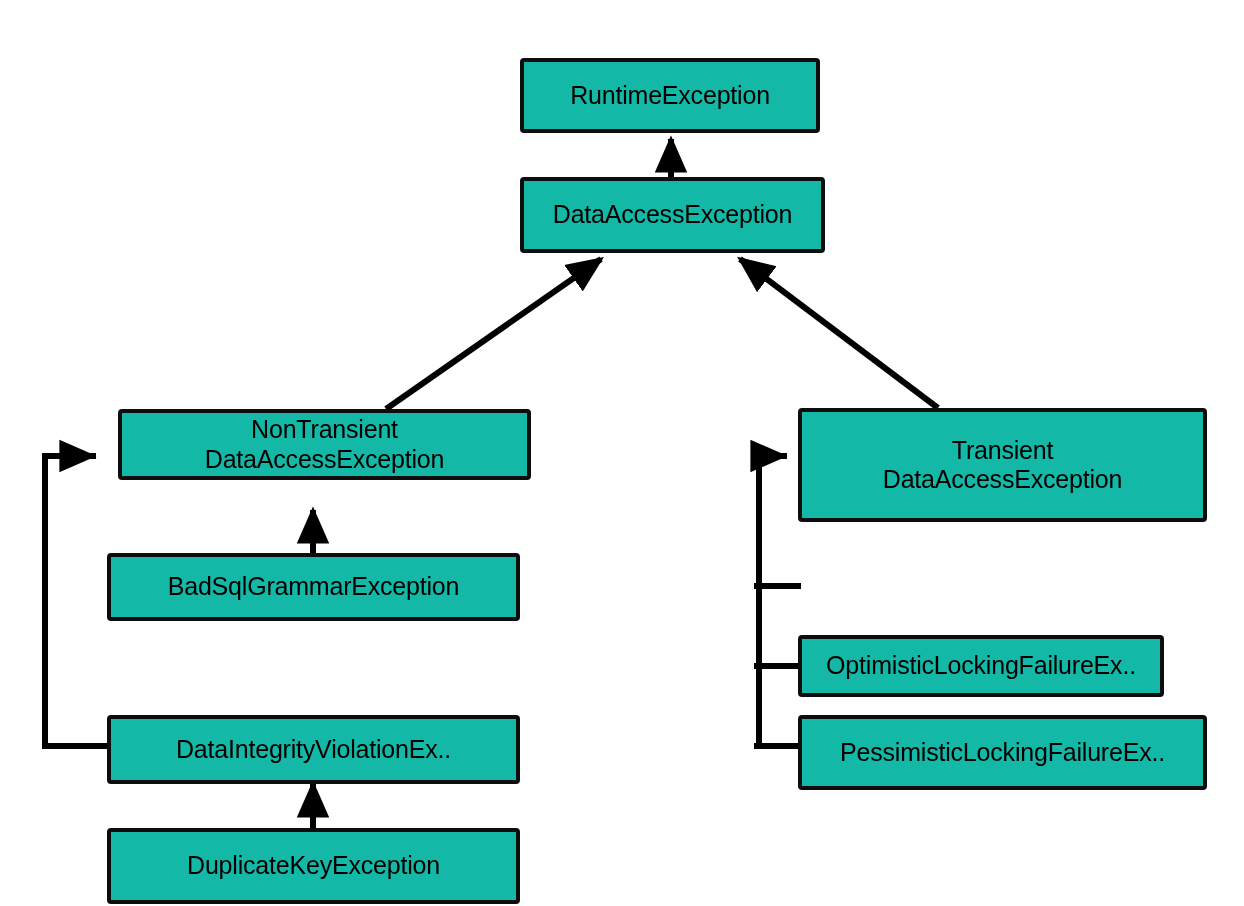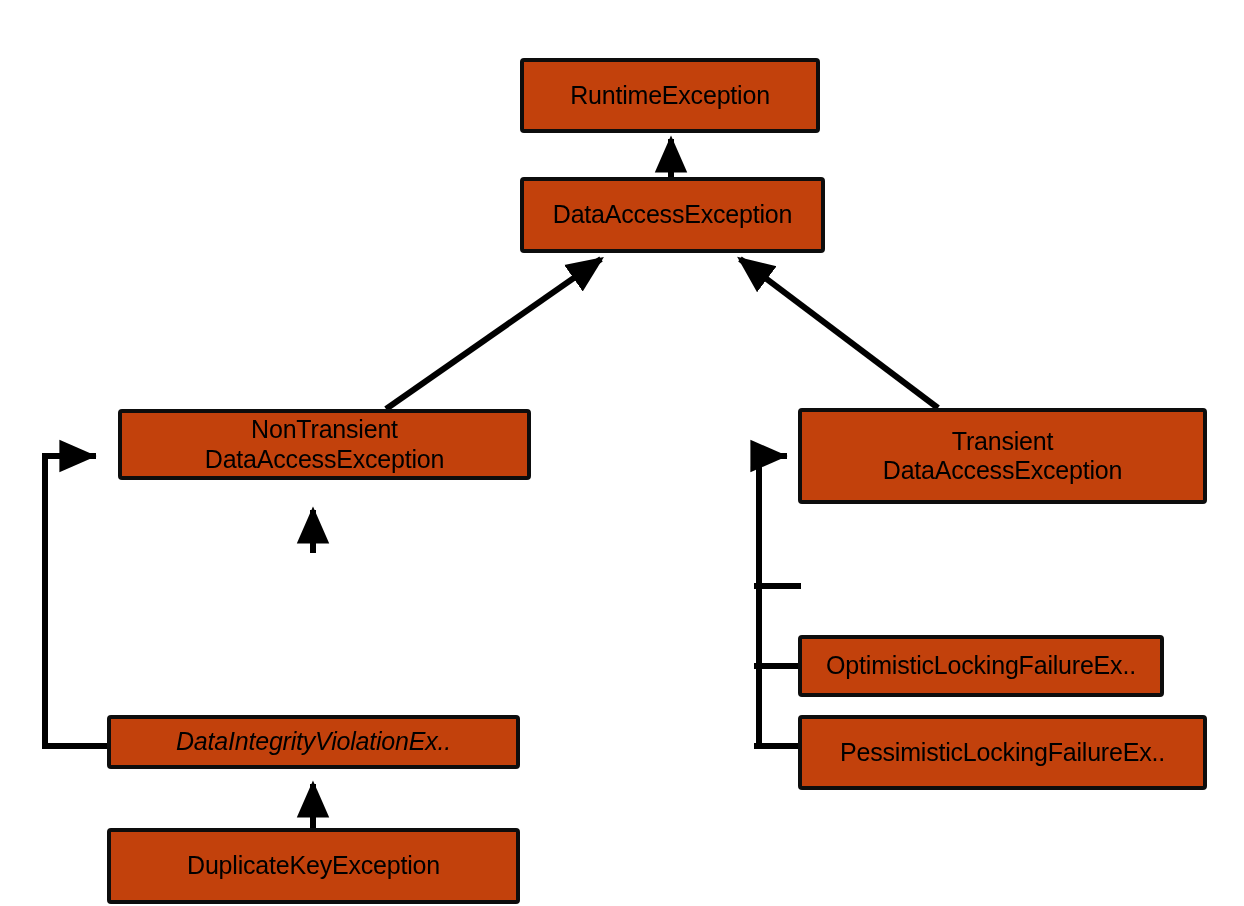--- a/index.html
+++ b/index.html
@@ -20,21 +20,21 @@
     position: absolute;
     left: 0;
     top: 0;
     width: 1244px;
     height: 906px;
     pointer-events: none;
   }
   .node {
     position: absolute;
     box-sizing: border-box;
-    background: #c2410c;
+    background: #14b8a6;
     border: 4px solid #0d0d0d;
     border-radius: 4px;
     display: flex;
     align-items: center;
     justify-content: center;
     text-align: center;
     color: #000000;
     font-size: 25px;
     line-height: 1.18;
     letter-spacing: -0.2px;
@@ -83,30 +83,33 @@
 
   <div class="node" style="left:520px; top:177px; width:305px; height:76px;">
     <span class="node-label">DataAccessException</span>
   </div>
 
   <div class="node" style="left:118px; top:409px; width:413px; height:71px;">
     <span class="node-label">NonTransient
 DataAccessException</span>
   </div>
 
+  <div class="node" style="left:107px; top:553px; width:413px; height:68px;">
+    <span class="node-label">BadSqlGrammarException</span>
+  </div>
 
-  <div class="node" style="left:107px; top:715px; width:413px; height:54px;font-style:italic;">
+  <div class="node" style="left:107px; top:715px; width:413px; height:69px;">
     <span class="node-label">DataIntegrityViolationEx..</span>
   </div>
 
   <div class="node" style="left:107px; top:828px; width:413px; height:76px;">
     <span class="node-label">DuplicateKeyException</span>
   </div>
 
-  <div class="node" style="left:798px; top:408px; width:409px; height:96px;text-align:center;">
+  <div class="node" style="left:798px; top:408px; width:409px; height:114px;text-align:center;">
     <span class="node-label">Transient
 DataAccessException</span>
   </div>
 
 
   <div class="node" style="left:798px; top:635px; width:366px; height:62px;">
     <span class="node-label">OptimisticLockingFailureEx..</span>
   </div>
 
   <div class="node" style="left:798px; top:715px; width:409px; height:75px;">

